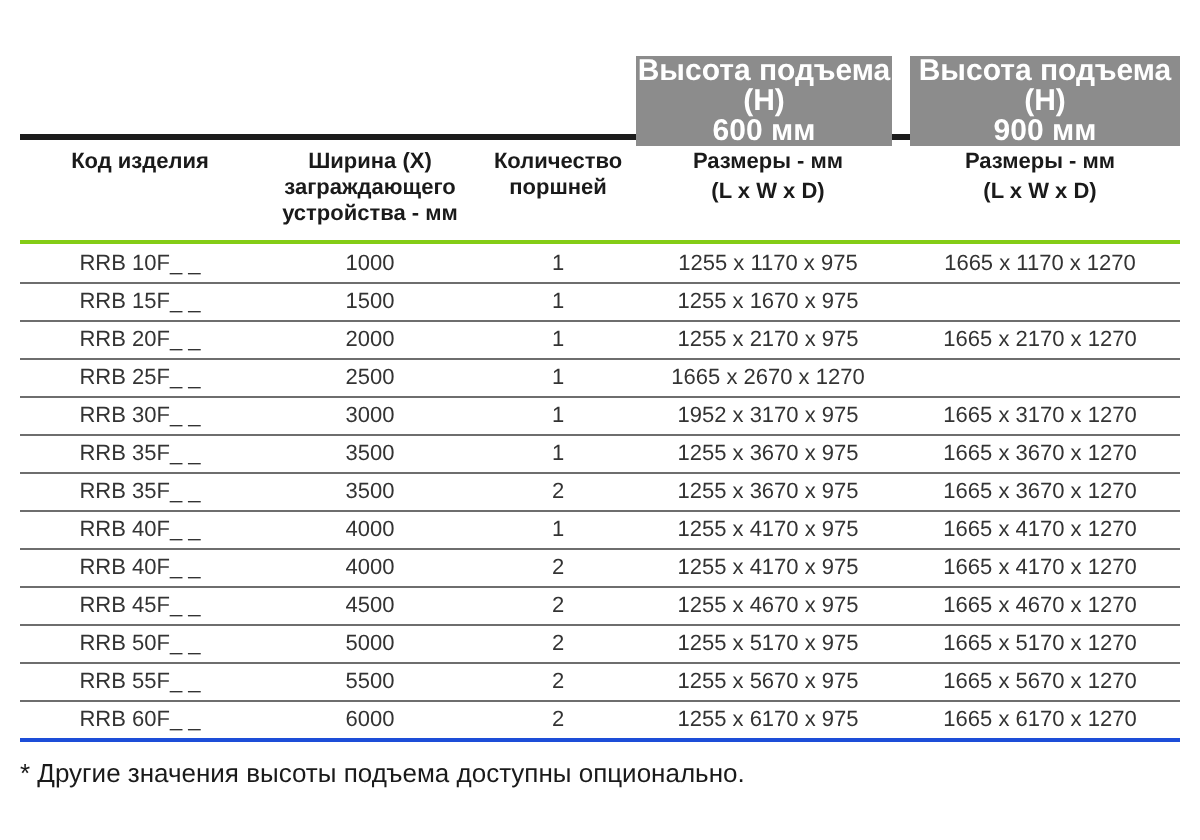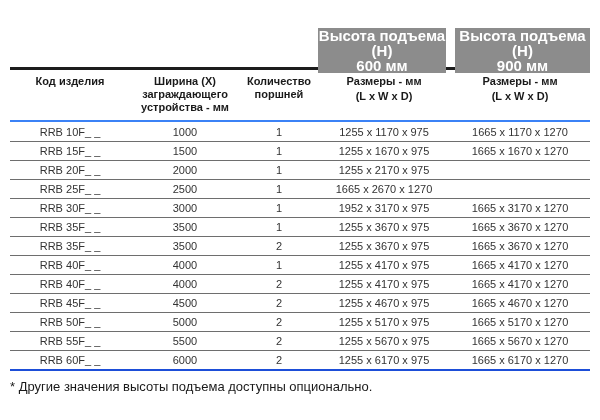--- a/index.html
+++ b/index.html
@@ -18,21 +18,21 @@
     font-size:15px; font-weight:bold; text-align:center;
     display:flex; flex-direction:column; justify-content:center;
     line-height:15px;
   }
   .band-600 { grid-column:4; margin-right:4px; }
   .band-900 { grid-column:5; margin-left:5px; }
 
   .thick-border { height:3px; background:#1c1c1c; }
 
   
-  .header-row { min-height:46px; padding:5px 0 6px; border-bottom:2px solid #3b82f6; }
+  .header-row { min-height:46px; padding:5px 0 6px; border-bottom:2px solid #84cc16; }
   .header-cell {
     text-align:center; font-size:11px; font-weight:bold; line-height:13px;
     color:#1a1a1a; padding:0 4px;
   }
   .header-sub { display:block; margin-top:2px; }
 
   
   .table-body { border-bottom:2px solid #1d4ed8; }
   .data-row { height:19px; align-items:center; }
   .data-row + .data-row { border-top:1px solid #6e6e6e; }
@@ -86,28 +86,28 @@
     <div class="data-cell">1</div>
     <div class="data-cell">1255 x 1170 x 975</div>
     <div class="data-cell">1665 x 1170 x 1270</div>
   </div>
 
   <div class="grid-row data-row">
     <div class="data-cell">RRB 15F_ _</div>
     <div class="data-cell">1500</div>
     <div class="data-cell">1</div>
     <div class="data-cell">1255 x 1670 x 975</div>
-    <div class="data-cell">1665 x 1670 x 1270</div>
   </div>
 
   <div class="grid-row data-row">
     <div class="data-cell">RRB 20F_ _</div>
     <div class="data-cell">2000</div>
     <div class="data-cell">1</div>
     <div class="data-cell">1255 x 2170 x 975</div>
+    <div class="data-cell">1665 x 2170 x 1270</div>
   </div>
 
   <div class="grid-row data-row">
     <div class="data-cell">RRB 25F_ _</div>
     <div class="data-cell">2500</div>
     <div class="data-cell">1</div>
     <div class="data-cell">1665 x 2670 x 1270</div>
   </div>
 
   <div class="grid-row data-row">

